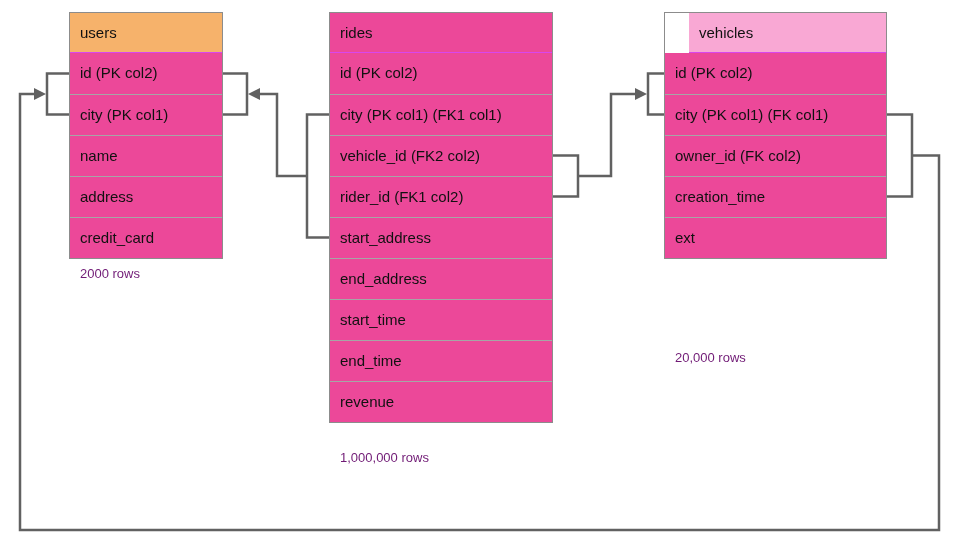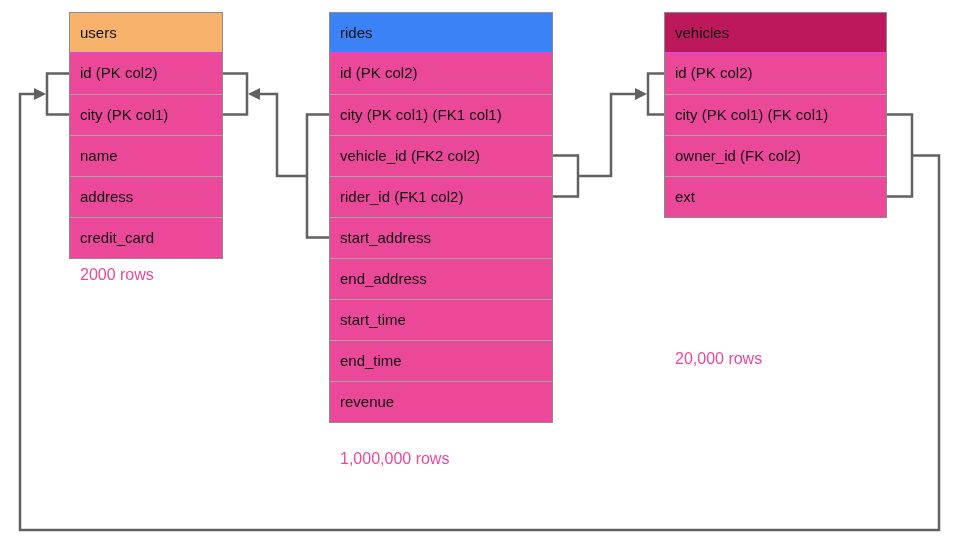--- a/index.html
+++ b/index.html
@@ -51,22 +51,22 @@
     font-size: 15px;
     color: #111111;
     background: #ec4899;
     white-space: nowrap;
   }
   .row + .row {
     border-top: 1px solid #a6a6a6;
   }
   .rowcount {
     position: absolute;
-    font-size: 16px;
-    color: #ec4899;
+    font-size: 13px;
+    color: #701a75;
     white-space: nowrap;
   }
 </style>
 </head>
 <body>
 
 <div class="canvas">
 
   <svg class="connector-layer" width="960" height="540" viewBox="0 0 960 540">
 
@@ -96,35 +96,36 @@
     <div class="thead" style="background-color: rgb(246, 178, 107);">users</div>
     <div class="row">id (PK col2)</div>
     <div class="row">city (PK col1)</div>
     <div class="row">name</div>
     <div class="row">address</div>
     <div class="row">credit_card</div>
   </div>
   <div class="rowcount" style="left:80px; top:266px;">2000 rows</div>
 
   <div class="table" style="left:329px; top:12px; width:222px;">
-    <div class="thead" style="background-color: #3b82f6;">rides</div>
+    <div class="thead" style="background-color: #ec4899;">rides</div>
     <div class="row">id (PK col2)</div>
     <div class="row">city (PK col1) (FK1 col1)</div>
     <div class="row">vehicle_id (FK2 col2)</div>
     <div class="row">rider_id (FK1 col2)</div>
     <div class="row">start_address</div>
     <div class="row">end_address</div>
     <div class="row">start_time</div>
     <div class="row">end_time</div>
     <div class="row">revenue</div>
   </div>
   <div class="rowcount" style="left:340px; top:450px;">1,000,000 rows</div>
 
   <div class="table" style="left:664px; top:12px; width:221px;">
-    <div class="thead" style="background-color: #be185d;">vehicles</div>
+    <div class="thead" style="background-color: #f9a8d4; margin-left: 24px;">vehicles</div>
     <div class="row">id (PK col2)</div>
     <div class="row">city (PK col1) (FK col1)</div>
     <div class="row">owner_id (FK col2)</div>
+    <div class="row">creation_time</div>
     <div class="row">ext</div>
   </div>
   <div class="rowcount" style="left:675px; top:350px;">20,000 rows</div>
 
 </div>
 
 </body></html>

